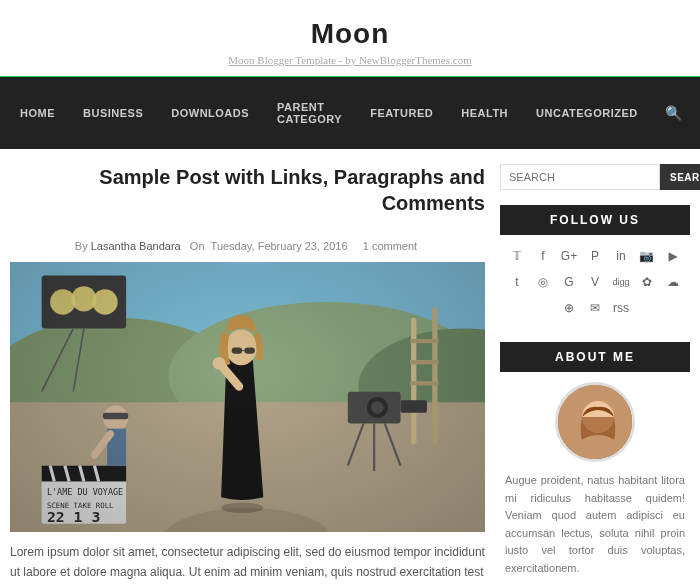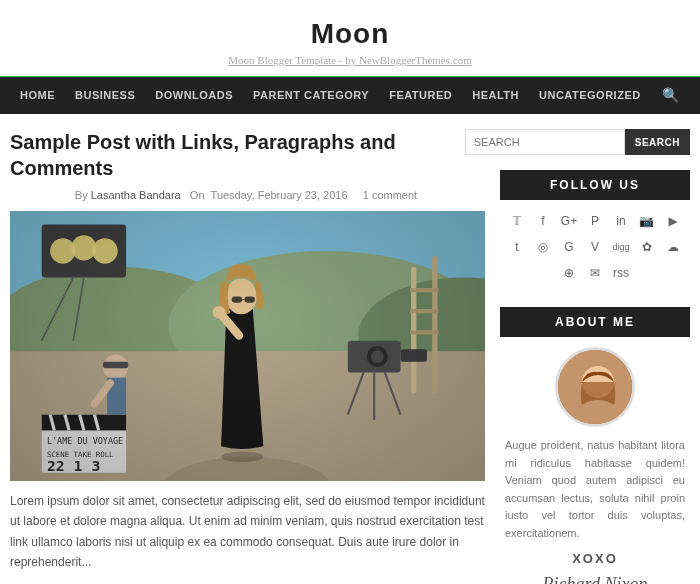--- a/index.html
+++ b/index.html
@@ -4,46 +4,46 @@
   <style>
     * { margin: 0; padding: 0; box-sizing: border-box; }
     body { font-family: Georgia, serif; background: #fff; color: #333; font-size: 13px; width: 700px; }
 
     
     .site-header { text-align: center; padding: 18px 0 10px; border-bottom: 1px solid #22c55e; }
     .site-title { font-size: 28px; font-weight: bold; letter-spacing: 1px; color: #222; font-family: Arial, sans-serif; }
     .site-tagline { font-size: 11px; color: #aaa; margin-top: 4px; text-decoration: underline; }
 
     
-    .nav-bar { background: #222; display: flex; align-items: flex-start; padding: 0 10px; }
+    .nav-bar { background: #222; display: flex; align-items: center; padding: 12px 10px; gap: 8px; }
     .nav-bar a { color: #ccc; text-decoration: none; font-size: 11px; font-family: Arial, sans-serif; font-weight: bold; padding: 12px 10px; display: inline-block; text-transform: uppercase; letter-spacing: 0.5px; }
     .nav-search { margin-left: auto; color: #ccc; font-size: 14px; cursor: pointer; padding: 10px; }
 
     
     .layout { display: flex; gap: 15px; padding: 15px 10px; }
     .main-content { flex: 1; min-width: 0; }
     .sidebar { width: 190px; flex-shrink: 0; }
 
     
-    .post-title { font-size: 20px; font-weight: bold; color: #222; font-family: Arial, sans-serif; text-align: left; margin-bottom: 8px; line-height: 1.3; }
+    .post-title { font-size: 20px; font-weight: bold; color: #222; font-family: Arial, sans-serif; text-align: right; margin-bottom: 24px; line-height: 1.3; }
     .post-meta { text-align: center; font-size: 11px; color: #888; margin-bottom: 10px; font-family: Arial, sans-serif; }
     .post-meta span { margin: 0 3px; }
     .post-meta a { color: #555; text-decoration: none; }
     .post-image { width: 100%; height: 270px; background: linear-gradient(135deg, #8B7355 0%, #5a6a7a 30%, #c4a882 60%, #b08060 100%); position: relative; overflow: hidden; margin-bottom: 10px; }
     
     .scene-bg { width: 100%; height: 100%; background: 
       linear-gradient(180deg, #87CEEB 0%, #87CEEB 40%, #d4c4a0 40%, #d4c4a0 70%, #c8b89a 70%, #c8b89a 100%);
       position: relative; }
     .scene-overlay { position: absolute; top: 0; left: 0; width: 100%; height: 100%;
       background: radial-gradient(ellipse at 50% 40%, rgba(0,0,0,0.1) 0%, rgba(0,0,0,0.3) 100%); }
 
     .post-excerpt { font-size: 12px; color: #555; line-height: 1.7; margin-bottom: 0; font-family: Arial, sans-serif; }
 
     
-    .sidebar-search { display: flex; margin-bottom: 15px; justify-content: flex-end; }
+    .sidebar-search { display: flex; margin-bottom: 15px; }
     .sidebar-search input { flex: 1; border: 1px solid #ddd; padding: 6px 8px; font-size: 11px; color: #aaa; font-family: Arial, sans-serif; outline: none; }
     .sidebar-search button { background: #333; color: #fff; border: none; padding: 6px 10px; font-size: 10px; cursor: pointer; font-family: Arial, sans-serif; font-weight: bold; letter-spacing: 0.5px; }
 
     .widget { margin-bottom: 15px; }
     .widget-title { background: #222; color: #fff; text-align: center; padding: 8px; font-size: 12px; font-family: Arial, sans-serif; font-weight: bold; letter-spacing: 2px; text-transform: uppercase; margin-bottom: 10px; }
 
     
     .social-icons-grid { display: flex; flex-wrap: wrap; gap: 4px; padding: 0 5px 8px; justify-content: center; }
     .social-icon { width: 22px; height: 22px; display: flex; align-items: center; justify-content: center; font-size: 12px; color: #666; cursor: pointer; font-family: Arial, sans-serif; }
 

